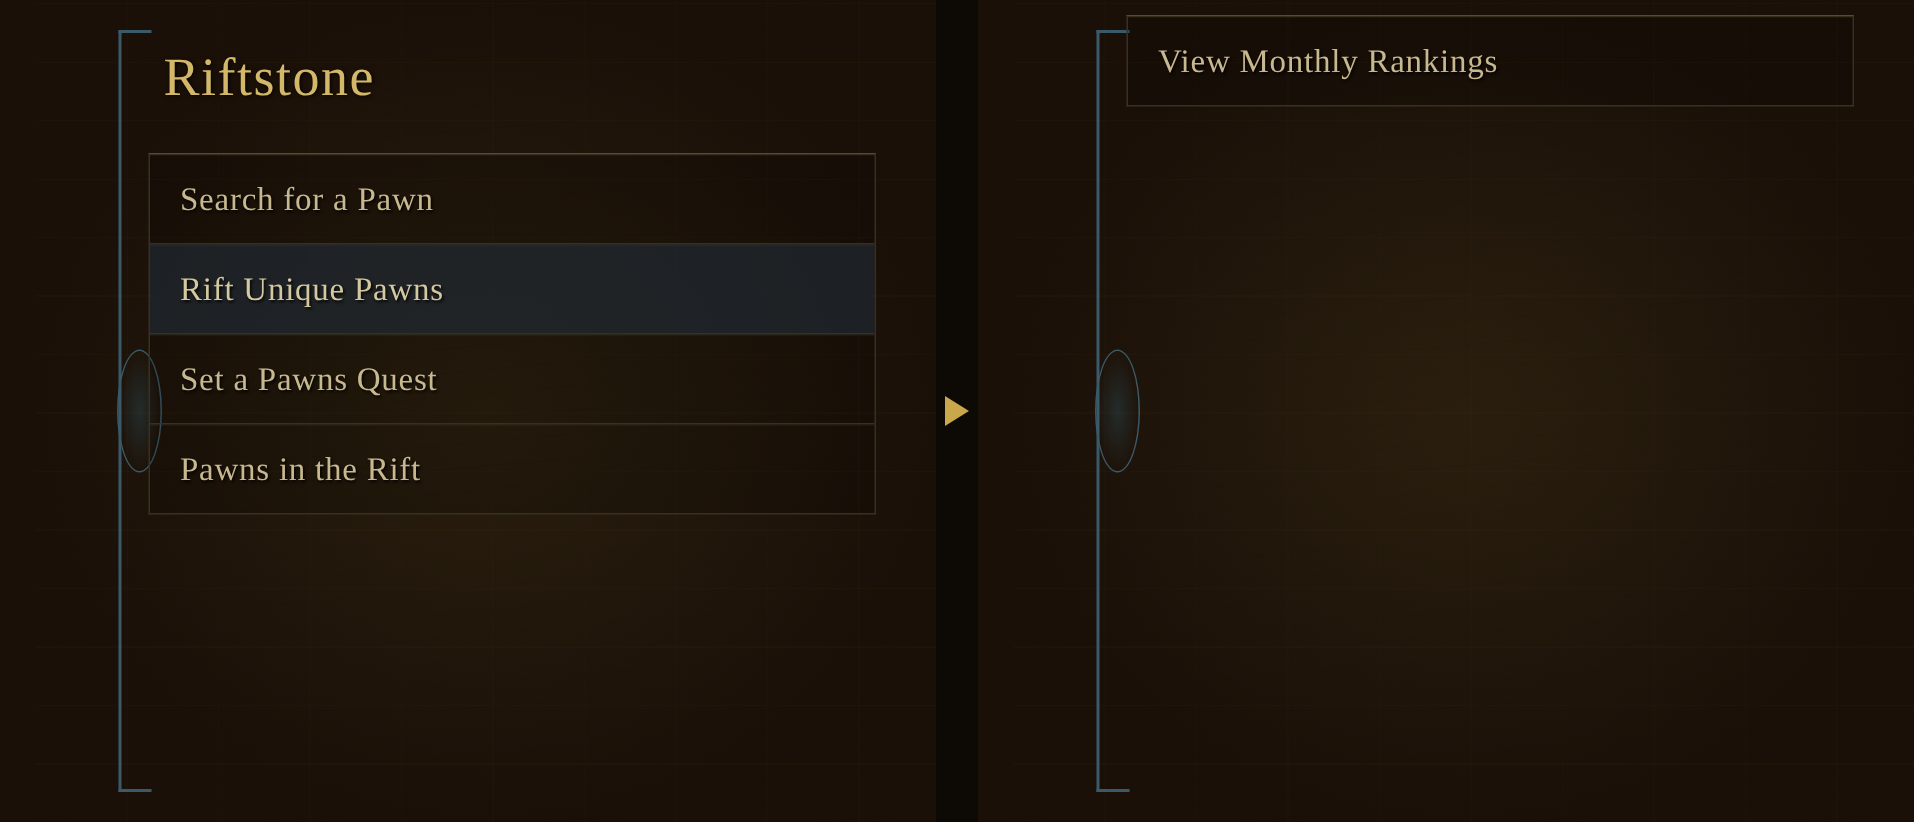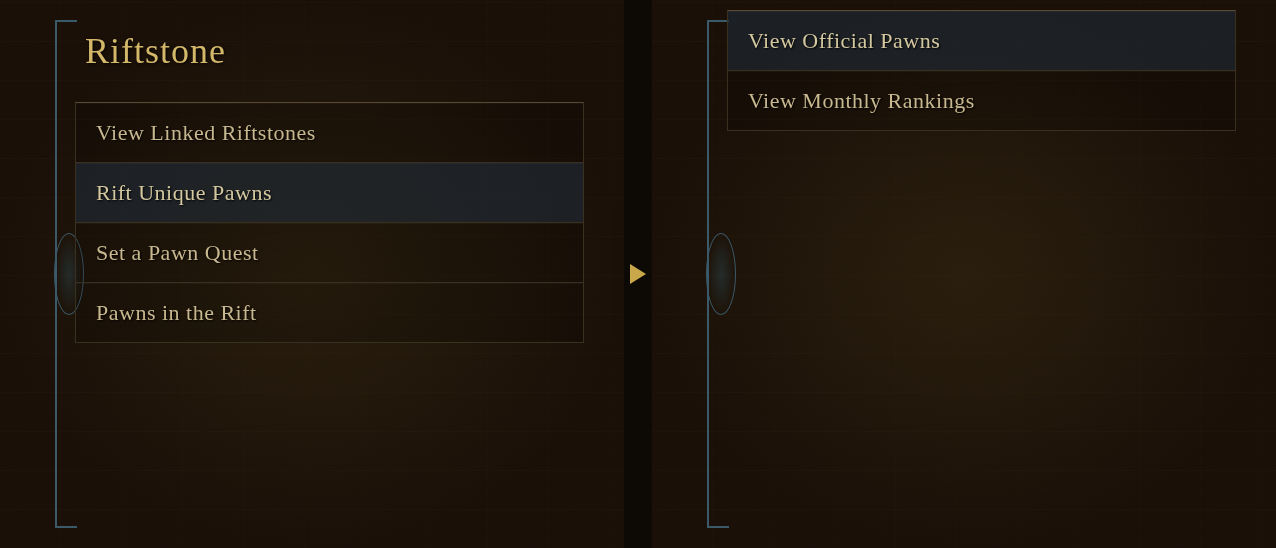--- a/index.html
+++ b/index.html
@@ -12,20 +12,21 @@
       display: flex;
       align-items: stretch;
       font-family: 'Georgia', 'Times New Roman', serif;
     }
 
     .panel {
       flex: 1;
       position: relative;
       background: radial-gradient(ellipse at center, #2a1f0e 0%, #1a1008 70%);
       overflow: hidden;
+      margin-left: 24px;
     }
 
     .panel::before {
       content: '';
       position: absolute;
       inset: 0;
       background-image:
         repeating-linear-gradient(
           0deg,
           transparent,
@@ -170,31 +171,30 @@
     }
   </style>
 </head>
 <body>
 
 <div class="panel">
   <div class="left-border"></div>
   <h1 class="panel-title">Riftstone</h1>
   <div class="menu-container">
 
-      <div class="menu-item">View Linked Riftstones</div>
+  <div class="menu-item">Search for a Pawn</div>
       <div class="menu-item selected">Rift Unique Pawns</div>
-      <div class="menu-item">Set a Pawn Quest</div>
+      <div class="menu-item">Set a Pawns Quest</div>
       <div class="menu-item">Pawns in the Rift</div>
     </div>
 </div>
 
 <div class="divider">
   <div class="arrow-icon"></div>
 </div>
 
 <div class="panel">
   <div class="right-border"></div>
   <div class="menu-container">
 
-  <div class="menu-item selected">View Official Pawns</div>
       <div class="menu-item">View Monthly Rankings</div>
     </div>
 </div>
 
 </body></html>

